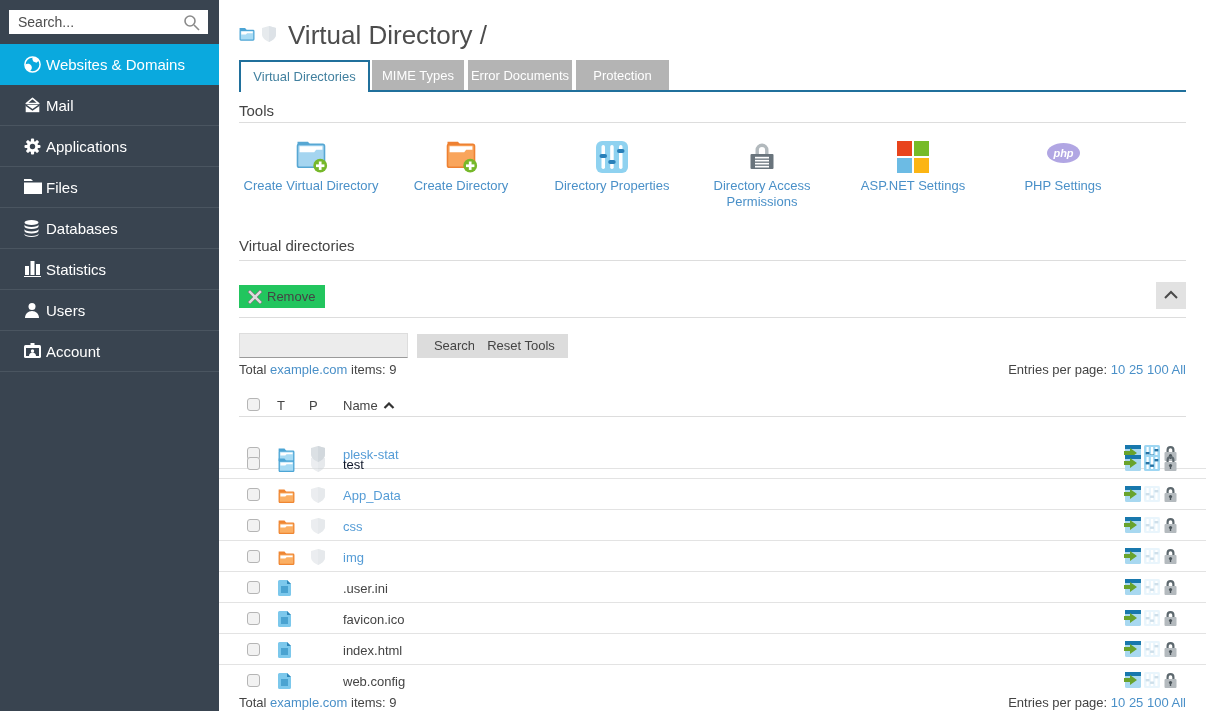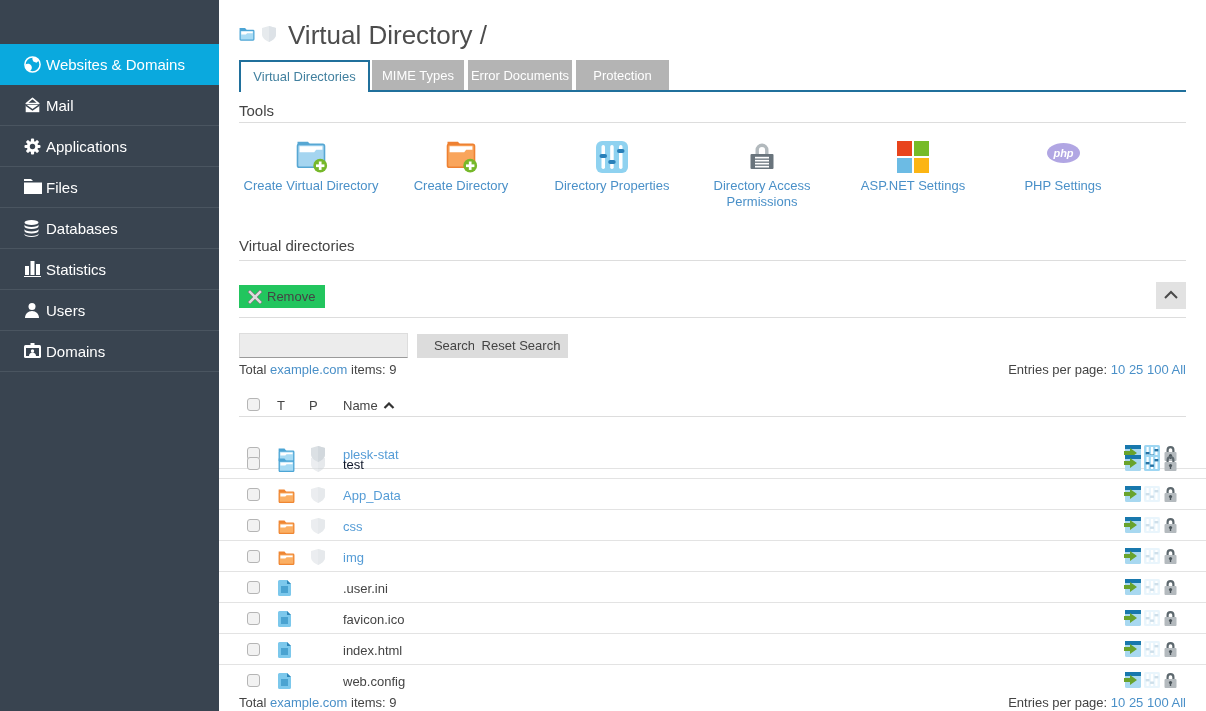--- a/index.html
+++ b/index.html
@@ -47,20 +47,27 @@
 #thead { position:absolute; left:0; top:395px; width:987px; height:21px; }
 .chk { position:absolute; width:13px; height:13px; background:#f2f2f2; border:1px solid #b5b5b5; border-radius:3px; }
 .row { position:absolute; left:0; width:987px; height:31px; border-bottom:1px solid #e3e3e3; }
 #rows .row:last-child { border-bottom:none; }
 .row .name { position:absolute; left:124px; top:9px; }
 .rowicons { position:absolute; right:29px; top:7px; }
 </style>
 </head>
 <body>
 <div id="sidebar">
+  <div id="sbsearch">
+      <span>Search...</span>
+    <svg width="17" height="17" viewBox="0 0 17 17">
+        <circle cx="7" cy="7" r="5" fill="none" stroke="#8a8a8a" stroke-width="1.6"></circle>
+        <line x1="11" y1="11" x2="16" y2="16" stroke="#8a8a8a" stroke-width="1.6"></line>
+      </svg>
+  </div>
   <div id="menu">
     <div class="mitem active">
         <svg width="17" height="17" viewBox="0 0 17 17">
           <circle cx="8.5" cy="8.5" r="7.6" fill="none" stroke="#fff" stroke-width="1.5"></circle>
           <path d="M1.2 8.6c2.2-1.4 4.8-1 6 .8 1 1.5 1 3.4-.6 5.2l-1 1a7.7 7.7 0 01-4.4-7z" fill="#fff"></path>
           <path d="M8.7 1.2c2.6 0 4.9 1.3 6.3 3.3l-2.5 2.3-3.2-1.2-1-2.6z" fill="#fff"></path>
         </svg>
         <span class="txt">Websites &amp; Domains</span>
       </div>
     <div class="mitem">
@@ -117,21 +124,21 @@
         <span class="txt">Users</span>
       </div>
     <div class="mitem">
         <svg width="17" height="15" viewBox="0 0 17 15">
           <rect x="0" y="2" width="17" height="13" rx="1.5" fill="#fff"></rect>
           <rect x="6.5" y="0" width="4" height="3" fill="#fff"></rect>
           <rect x="2" y="5" width="13" height="8" fill="#394450"></rect>
           <path d="M5 13c0-2 1.5-3.5 3.5-3.5S12 11 12 13z" fill="#fff"></path>
           <circle cx="8.5" cy="8" r="1.7" fill="#fff"></circle>
         </svg>
-        <span class="txt">Domains</span>
+        <span class="txt">Account</span>
       </div>
   </div>
 </div>
 <div id="main">
   <div id="ticons">
     <svg style="position:absolute; left:20px; top:27px;" width="16" height="14" viewBox="0 0 17 14">
         <path d="M0.6 0.6h5.9l2.1 2.6H0.6z" fill="#4ca5d5"></path>
         <rect x="1.2" y="3.2" width="14.6" height="10.2" rx="0.8" fill="#a8dbf4" stroke="#4ca5d5" stroke-width="1.3"></rect>
         <path d="M2.4 4.4h12.2v1.9H8.6L7.3 7.6H2.4z" fill="#fff"></path>
       </svg>
@@ -212,21 +219,21 @@
         <path d="M2 0l5 5 5-5 2 2-5 5 5 5-2 2-5-5-5 5-2-2 5-5-5-5z" fill="#dcdcdc" stroke="#8f8f8f" stroke-width="1"></path>
       </svg>
     <span>Remove</span>
     </div>
   <div id="collapsebtn"><svg width="30" height="27" viewBox="0 0 30 27">
         <path d="M9 16l6-6 6 6" fill="none" stroke="#4a4a4a" stroke-width="2"></path>
       </svg></div>
   <div class="hr" style="top:317px;"></div>
   <div id="searchinput"></div>
   <div class="gbtn" style="left:198px; width:75px;">Search</div>
-  <div class="gbtn" style="left:255px; width:94px;">Reset Search</div>
+  <div class="gbtn" style="left:255px; width:94px;">Reset Tools</div>
   <div id="totalrow1">Total <a>example.com</a> items: 9</div>
   <div id="entries1">Entries per page: <a>10 25 100 All</a></div>
   <div id="thead">
     <div class="chk" style="left:28px; top:3px;"></div>
     <span style="position:absolute; left:58px; top:3px;">T</span>
     <span style="position:absolute; left:90px; top:3px;">P</span>
     <span style="position:absolute; left:124px; top:3px;">Name <svg width="12" height="8" viewBox="0 0 12 8" style="margin-left:2px;">
           <path d="M1.5 6 L6 1.5 L10.5 6" stroke="#333" stroke-width="2.2" fill="none"></path>
         </svg></span>
   </div>

